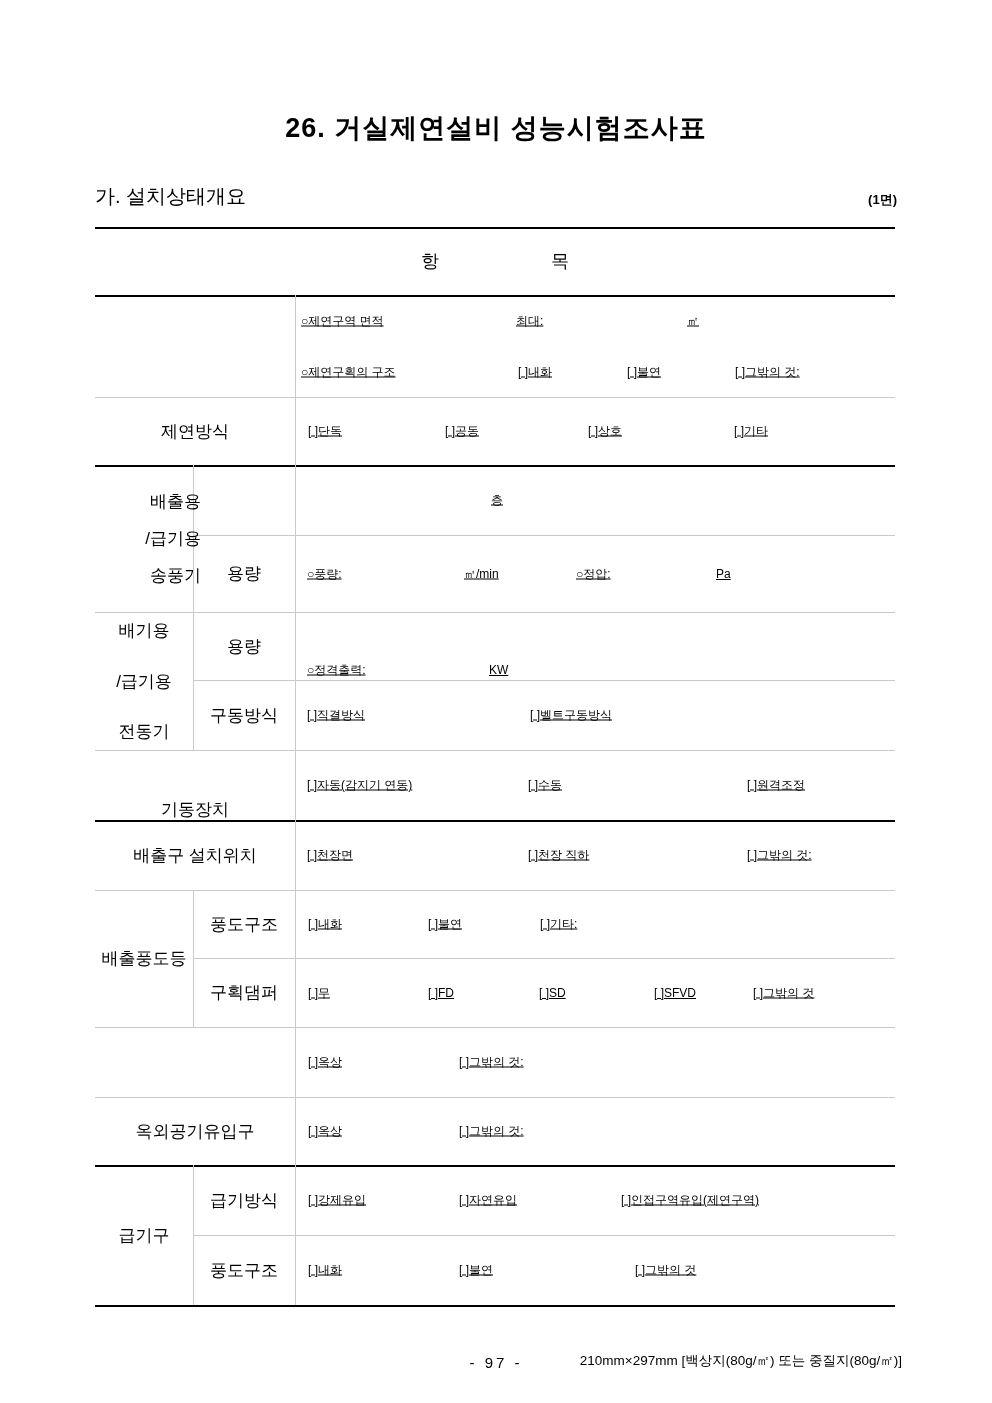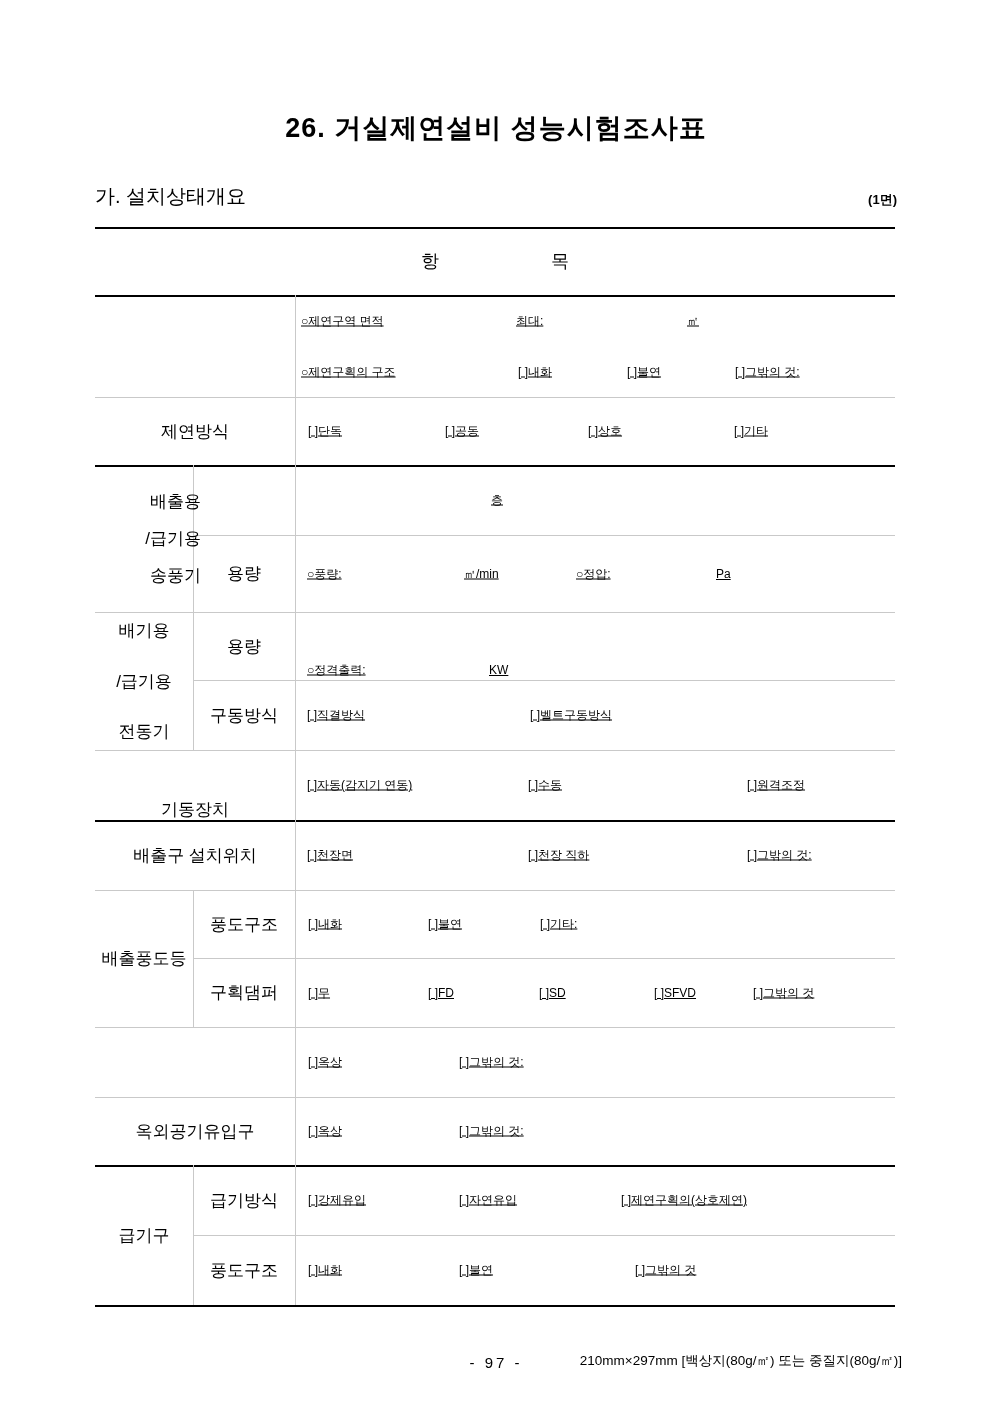--- a/index.html
+++ b/index.html
@@ -174,21 +174,21 @@
       <span class="seg" style="left:13px;">[ ]옥상</span>
       <span class="seg" style="left:164px;">[ ]그밖의 것:</span>
     </div>
 
     <div class="cell" style="left:0;top:938px;width:98px;height:140px;">급기구</div>
 
     <div class="cell" style="left:98px;top:938px;width:102px;height:70px;">급기방식</div>
     <div class="ccell" style="left:200px;top:938px;width:600px;height:70px;text-align:right;">
       <span class="seg" style="left:13px;">[ ]강제유입</span>
       <span class="seg" style="left:164px;">[ ]자연유입</span>
-      <span class="seg" style="left:326px;">[ ]제연구획의(상호제연)</span>
+      <span class="seg" style="left:326px;">[ ]인접구역유입(제연구역)</span>
     </div>
 
     <div class="cell" style="left:98px;top:1008px;width:102px;height:70px;">풍도구조</div>
     <div class="ccell" style="left:200px;top:1008px;width:600px;height:70px;">
       <span class="seg" style="left:13px;">[ ]내화</span>
       <span class="seg" style="left:164px;">[ ]불연</span>
       <span class="seg" style="left:340px;">[ ]그밖의 것</span>
     </div>
 
   </div>

